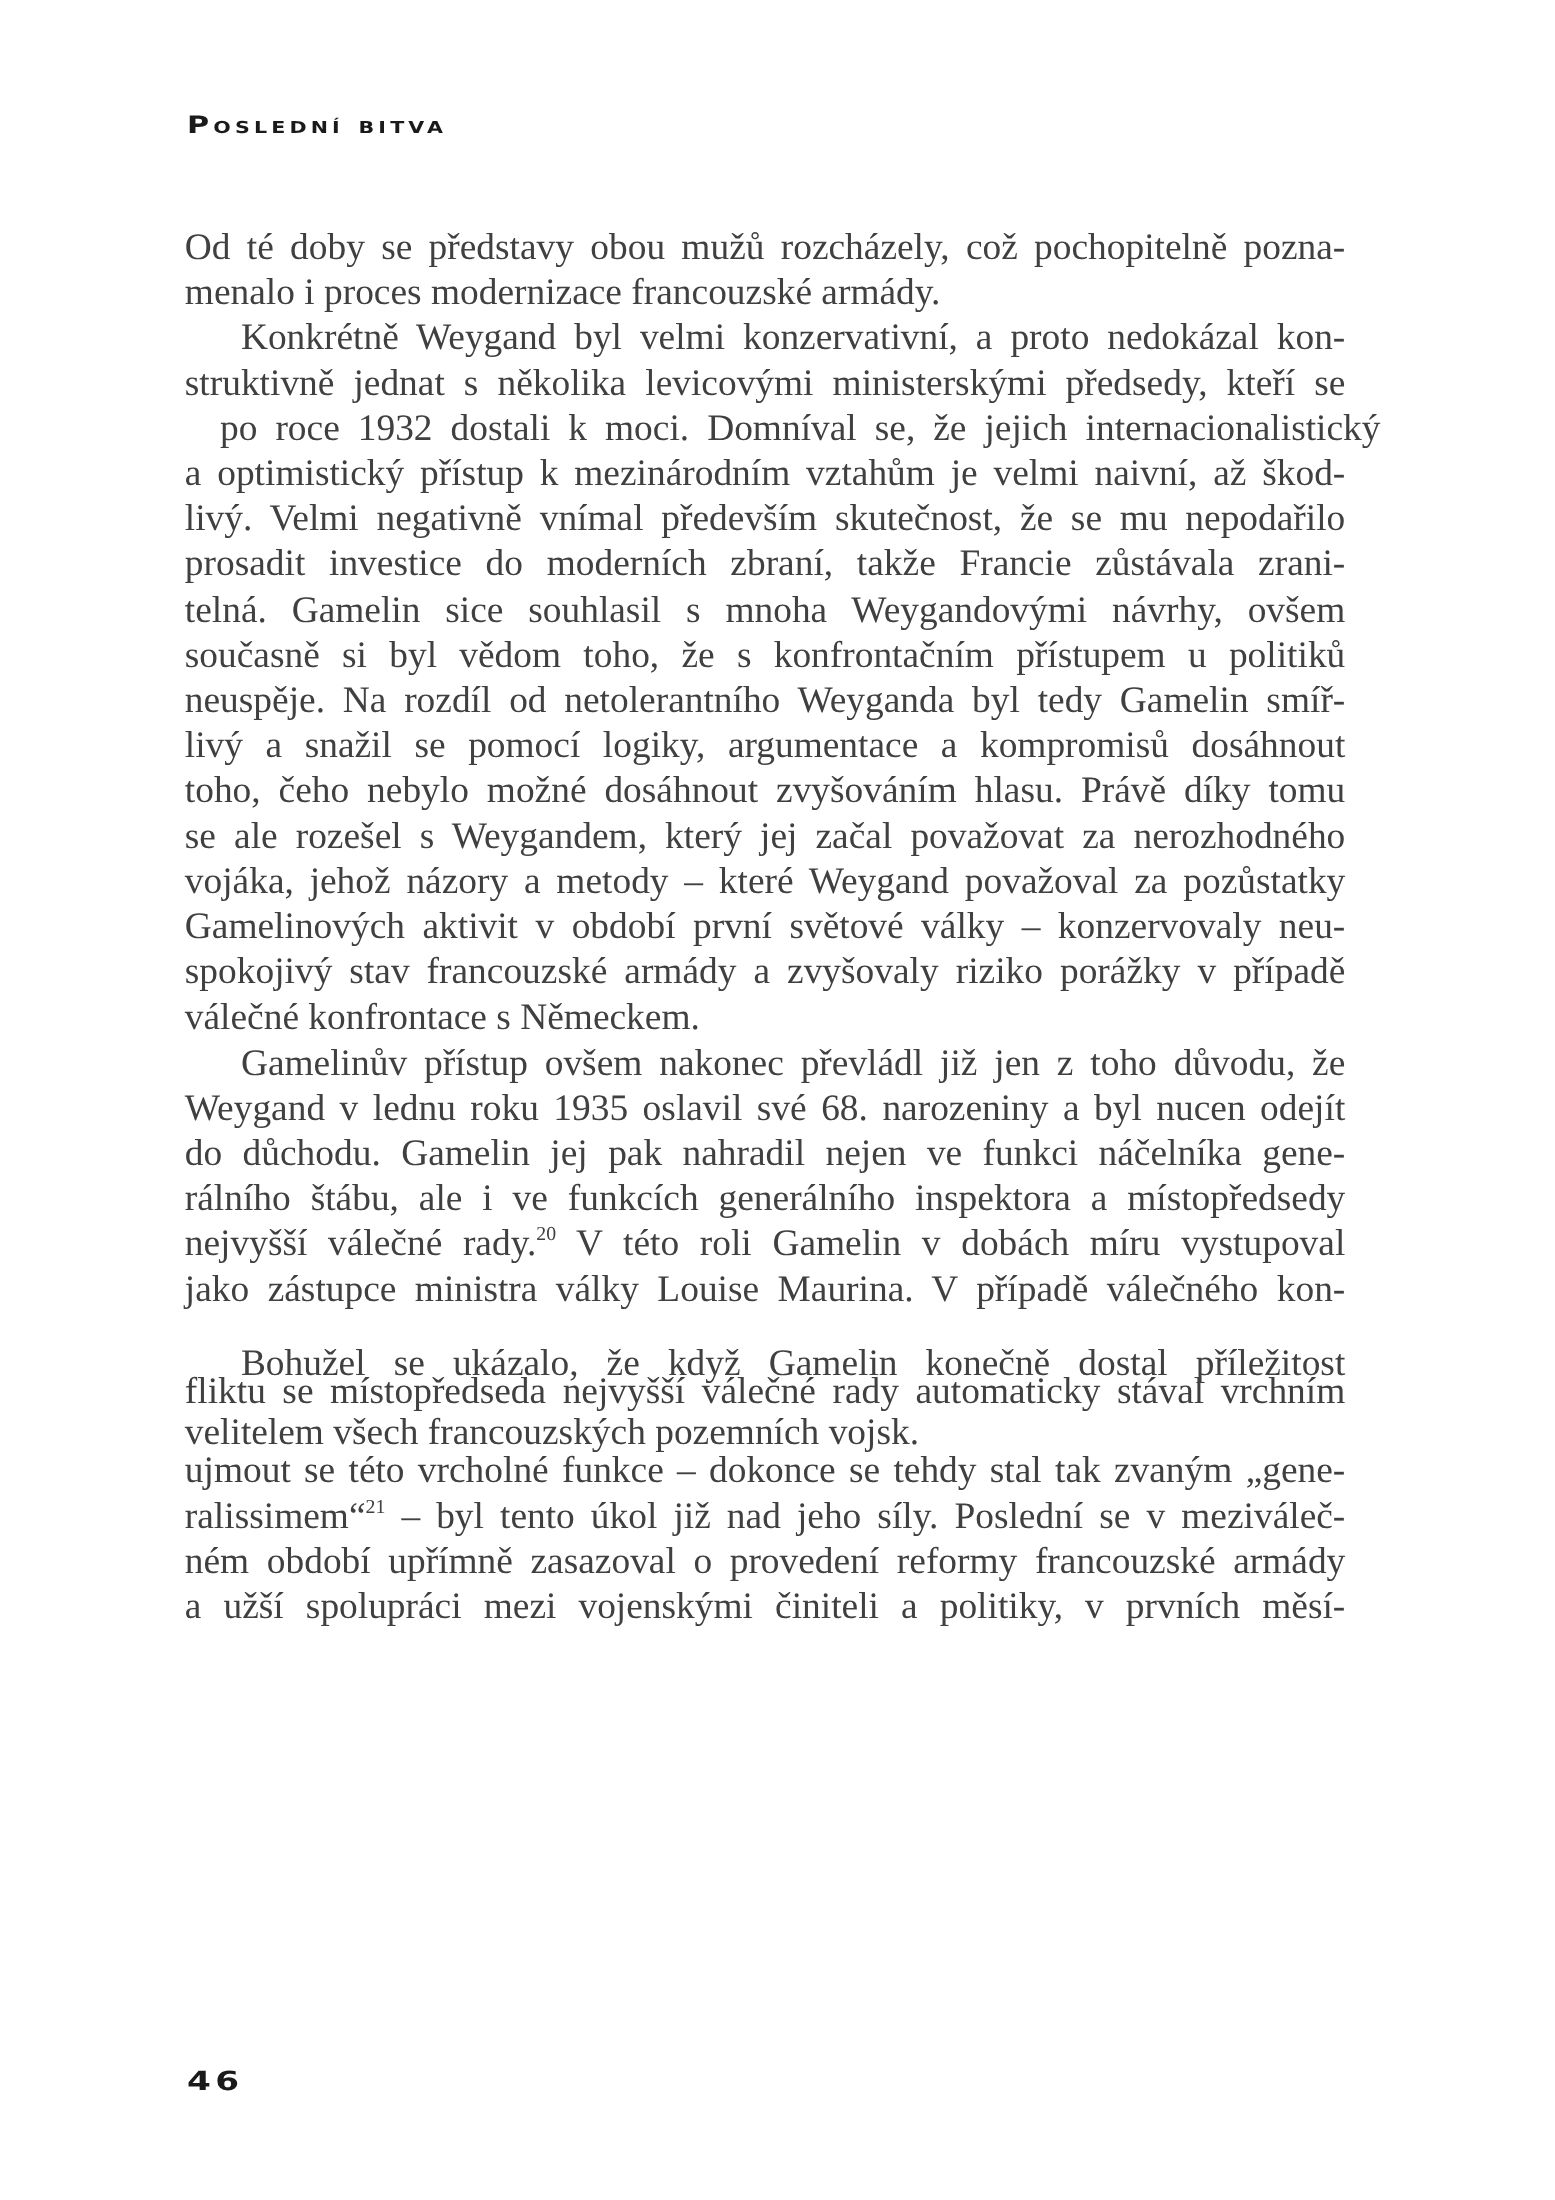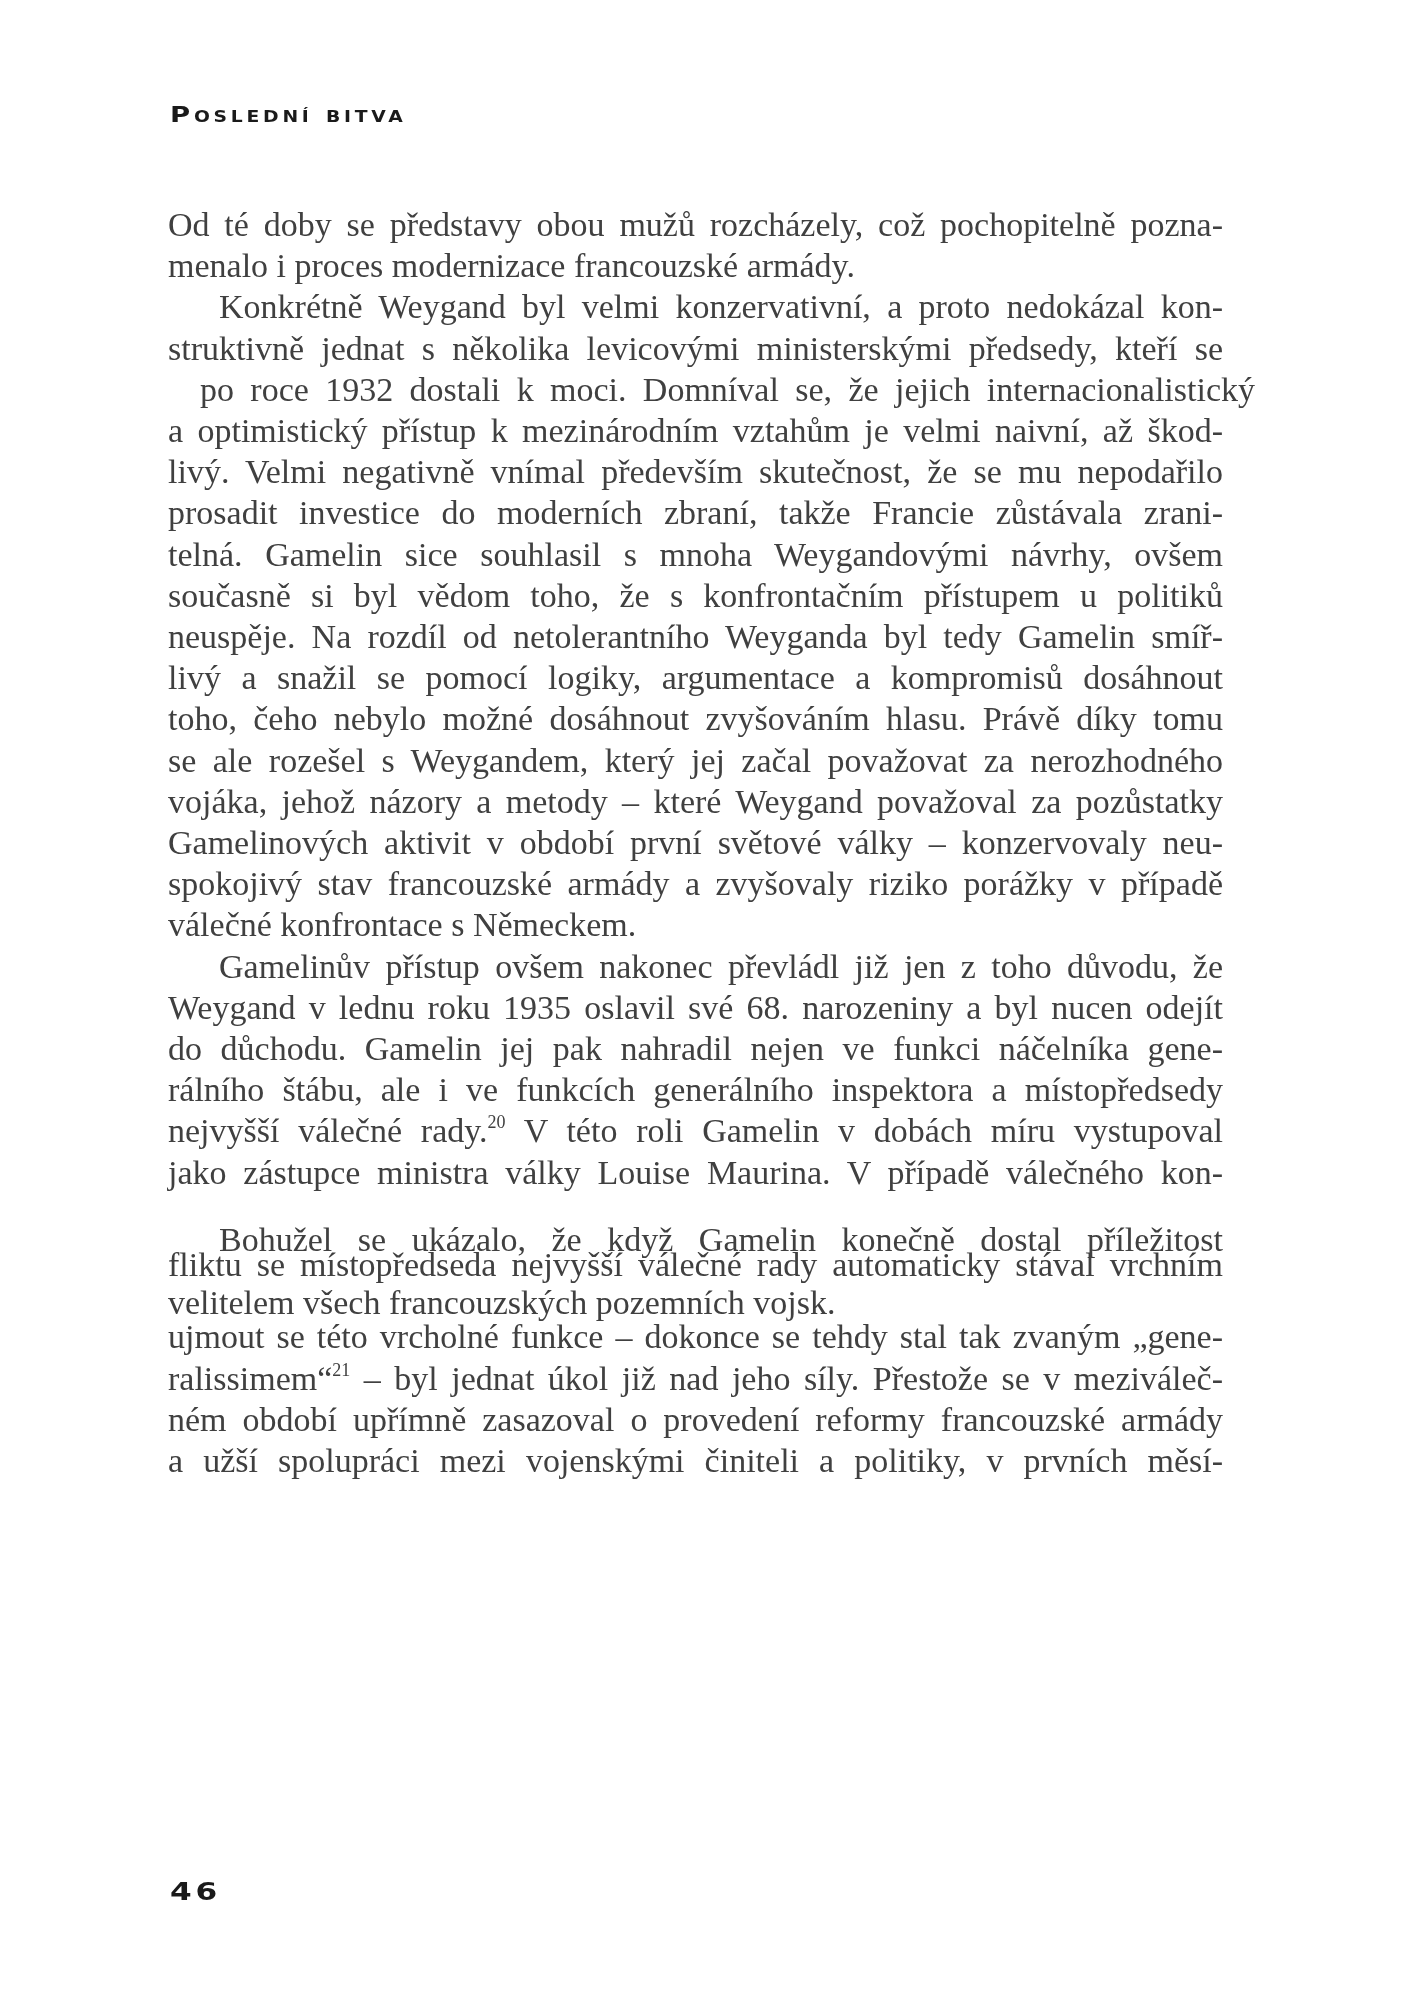--- a/index.html
+++ b/index.html
@@ -98,18 +98,18 @@
     <div class="line indent" style="top: 741.6px; height: 41.2px; line-height: 41.2px;"><span>Gamelinův přístup ovšem nakonec převládl již jen z toho důvodu, že</span></div>
     <div class="line" style="top: 782.8px; height: 41.2px; line-height: 41.2px;"><span>Weygand v lednu roku 1935 oslavil své 68. narozeniny a byl nucen odejít</span></div>
     <div class="line" style="top: 824px; height: 41.2px; line-height: 41.2px;"><span>do důchodu. Gamelin jej pak nahradil nejen ve funkci náčelníka gene-</span></div>
     <div class="line" style="top: 865.2px; height: 41.2px; line-height: 41.2px;"><span>rálního štábu, ale i ve funkcích generálního inspektora a místopředsedy</span></div>
     <div class="line" style="top: 906.4px; height: 41.2px; line-height: 41.2px;"><span>nejvyšší válečné rady.</span><sup>20</sup><span> V této roli Gamelin v dobách míru vystupoval</span></div>
     <div class="line" style="top: 947.6px; height: 41.2px; line-height: 41.2px;"><span>jako zástupce ministra války Louise Maurina. V případě válečného kon-</span></div>
     <div class="line" style="top: 1040px; height: 41.2px; line-height: 41.2px;"><span>fliktu se místopředseda nejvyšší válečné rady automaticky stával vrchním</span></div>
     <div class="line last" style="top: 1030px; height: 41.2px; line-height: 41.2px; margin-top: 48px;"><span>velitelem všech francouzských pozemních vojsk.</span></div>
     <div class="line indent" style="top: 1015px; height: 41.2px; line-height: 41.2px;"><span>Bohužel se ukázalo, že když Gamelin konečně dostal příležitost</span></div>
     <div class="line" style="top: 1112.4px; height: 41.2px; line-height: 41.2px;"><span>ujmout se této vrcholné funkce – dokonce se tehdy stal tak zvaným „gene-</span></div>
-    <div class="line" style="top: 1153.6px; height: 41.2px; line-height: 41.2px;"><span>ralissimem“</span><sup>21</sup><span> – byl jednat úkol již nad jeho síly. Přestože se v meziváleč-</span></div>
+    <div class="line" style="top: 1153.6px; height: 41.2px; line-height: 41.2px;"><span>ralissimem“</span><sup>21</sup><span> – byl tento úkol již nad jeho síly. Poslední se v meziváleč-</span></div>
     <div class="line" style="top: 1194.8px; height: 41.2px; line-height: 41.2px;"><span>ném období upřímně zasazoval o provedení reformy francouzské armády</span></div>
     <div class="line" style="top: 1236px; height: 41.2px; line-height: 41.2px;"><span>a užší spolupráci mezi vojenskými činiteli a politiky, v prvních měsí-</span></div>
   </div>
 
 <div class="folio">46</div>
 
 </body></html>

